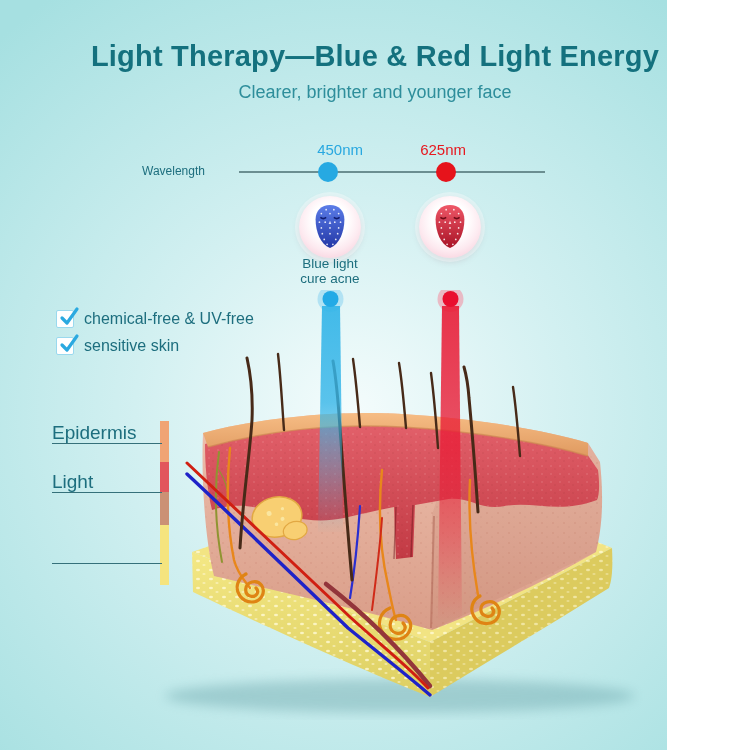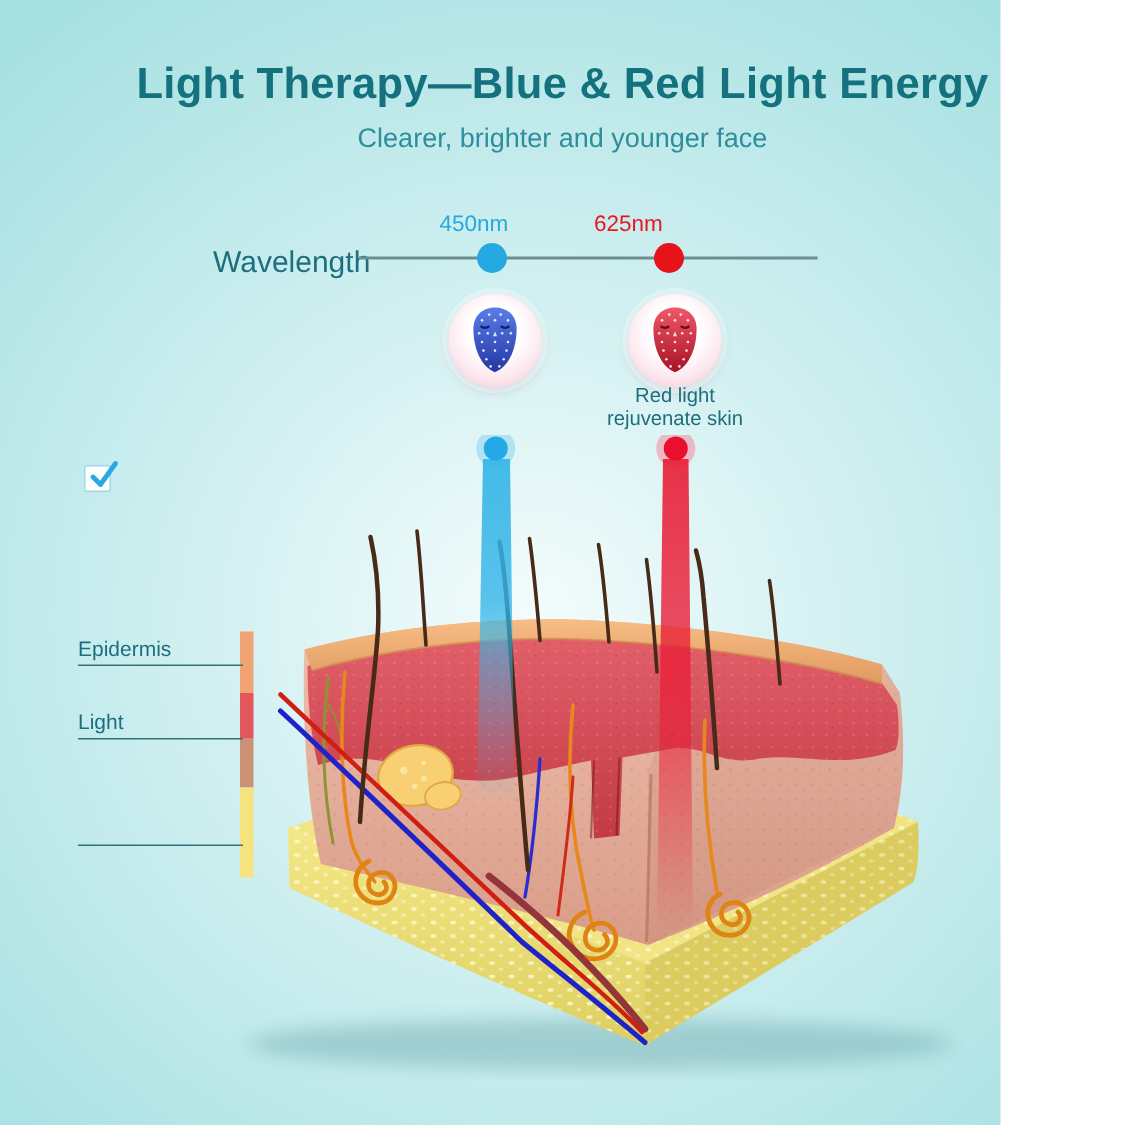--- a/index.html
+++ b/index.html
@@ -11,26 +11,26 @@
   }
   .abs{position:absolute;}
   .title{
     top:40px;left:0;width:750px;text-align:center;
     font-size:29px;font-weight:bold;color:#14717e;letter-spacing:.2px;
   }
   .subtitle{
     top:82px;left:0;width:750px;text-align:center;
     font-size:18px;color:#2e8e9b;
   }
-  .wl-label{top:164px;left:142px;font-size:20px;color:#1d6e7e;}
+  .wl-label{top:164px;left:142px;font-size:12px;color:#1d6e7e;}
   .wl-line{top:171px;left:239px;width:306px;height:2px;background:#6b8e91;}
   .wl-dot{width:20px;height:20px;border-radius:50%;top:162px;}
   .wl-dot.blue{left:318px;}
   .wl-dot.red{left:436px;}
-  .nm{top:141px;width:70px;text-align:left;font-size:15px;}
+  .nm{top:141px;width:70px;text-align:right;font-size:15px;}
   .nm.blue{left:293px;color:#29a8e0;}
   .nm.red{left:396px;color:#e7181f;}
   .mask-circle{
     width:62px;height:62px;border-radius:50%;top:196px;
     background: radial-gradient(circle at 50% 40%, #ffffff 36%, #fdeaf0 62%, #f4c2d2 100%);
     box-shadow: 0 0 0 4px rgba(255,255,255,.35), 0 3px 7px rgba(140,90,110,.25);
   }
   .mask-circle.c1{left:299px;}
   .mask-circle.c2{left:419px;}
   .mask-circle svg{position:absolute;left:11px;top:7px;}
@@ -41,21 +41,21 @@
   .feature .box{
     position:absolute;left:0;top:1px;width:16px;height:16px;background:#fff;
     border:1px solid #9ad9ee;border-radius:2px;
   }
   .feature .check{position:absolute;left:1px;top:-4px;overflow:visible;}
   .feature .lbl{position:absolute;left:28px;top:1px;font-size:16px;color:#1d6e7e;white-space:nowrap;}
   .feature.f1{left:56px;top:309px;width:240px;}
   .feature.f2{left:56px;top:336px;width:240px;}
   .legend-seg{position:absolute;left:160px;width:9px;}
   .legend-line{position:absolute;left:52px;width:110px;height:1px;background:#35707a;}
-  .legend-label{position:absolute;left:52px;font-size:14px;line-height:15px;color:#1d6e7e;width:108px;}
+  .legend-label{position:absolute;left:52px;font-size:19px;line-height:15px;color:#1d6e7e;width:108px;}
   .skin-svg{left:150px;top:290px;}
 </style>
 </head>
 <body>
 
 <div id="app">
 
   <div class="abs title">Light Therapy—Blue &amp; Red Light Energy</div>
   <div class="abs subtitle">Clearer, brighter and younger face</div>
 
@@ -129,30 +129,38 @@
         <circle cx="12" cy="32" r=".9"></circle>
           <circle cx="20" cy="32" r=".9"></circle>
           <circle cx="28" cy="32" r=".9"></circle>
         <circle cx="14" cy="38" r=".9"></circle>
           <circle cx="26" cy="38" r=".9"></circle>
         <circle cx="17" cy="43" r=".9"></circle>
           <circle cx="23" cy="43" r=".9"></circle>
       </g>
     </svg>
   </div>
-  <div class="abs mask-label t2">
-    <div>Red light</div>
-    <div>rejuvenate skin</div>
+  <div class="abs mask-label t1">
+    <div>Blue light</div>
+    <div>cure acne</div>
   </div>
 
   <div class="abs feature f1">
     <span class="box"></span>
     <svg class="check" width="24" height="24" viewBox="0 0 24 24">
       <polyline points="5,13 10,18 20,4" fill="none" stroke="#2aa9e0" stroke-width="3.2" stroke-linecap="round" stroke-linejoin="round"></polyline>
     </svg>
+    <span class="lbl">chemical-free &amp; UV-free</span>
+  </div>
+  <div class="abs feature f2">
+    <span class="box"></span>
+    <svg class="check" width="24" height="24" viewBox="0 0 24 24">
+      <polyline points="5,13 10,18 20,4" fill="none" stroke="#2aa9e0" stroke-width="3.2" stroke-linecap="round" stroke-linejoin="round"></polyline>
+    </svg>
+    <span class="lbl">sensitive skin</span>
   </div>
 
   <div class="legend-seg" style="top: 421px; height: 41px; background: rgb(240, 164, 116);"></div>
   <div class="legend-seg" style="top: 462px; height: 30px; background: rgb(226, 86, 92);"></div>
   <div class="legend-seg" style="top: 492px; height: 33px; background: rgb(203, 145, 117);"></div>
   <div class="legend-seg" style="top: 525px; height: 60px; background: rgb(245, 228, 126);"></div>
   <div class="legend-label" style="top:425px;">Epidermis</div>
   <div class="legend-line" style="top:443px;"></div>
   <div class="legend-label" style="top:474px;">Light</div>
   <div class="legend-line" style="top:492px;"></div>

